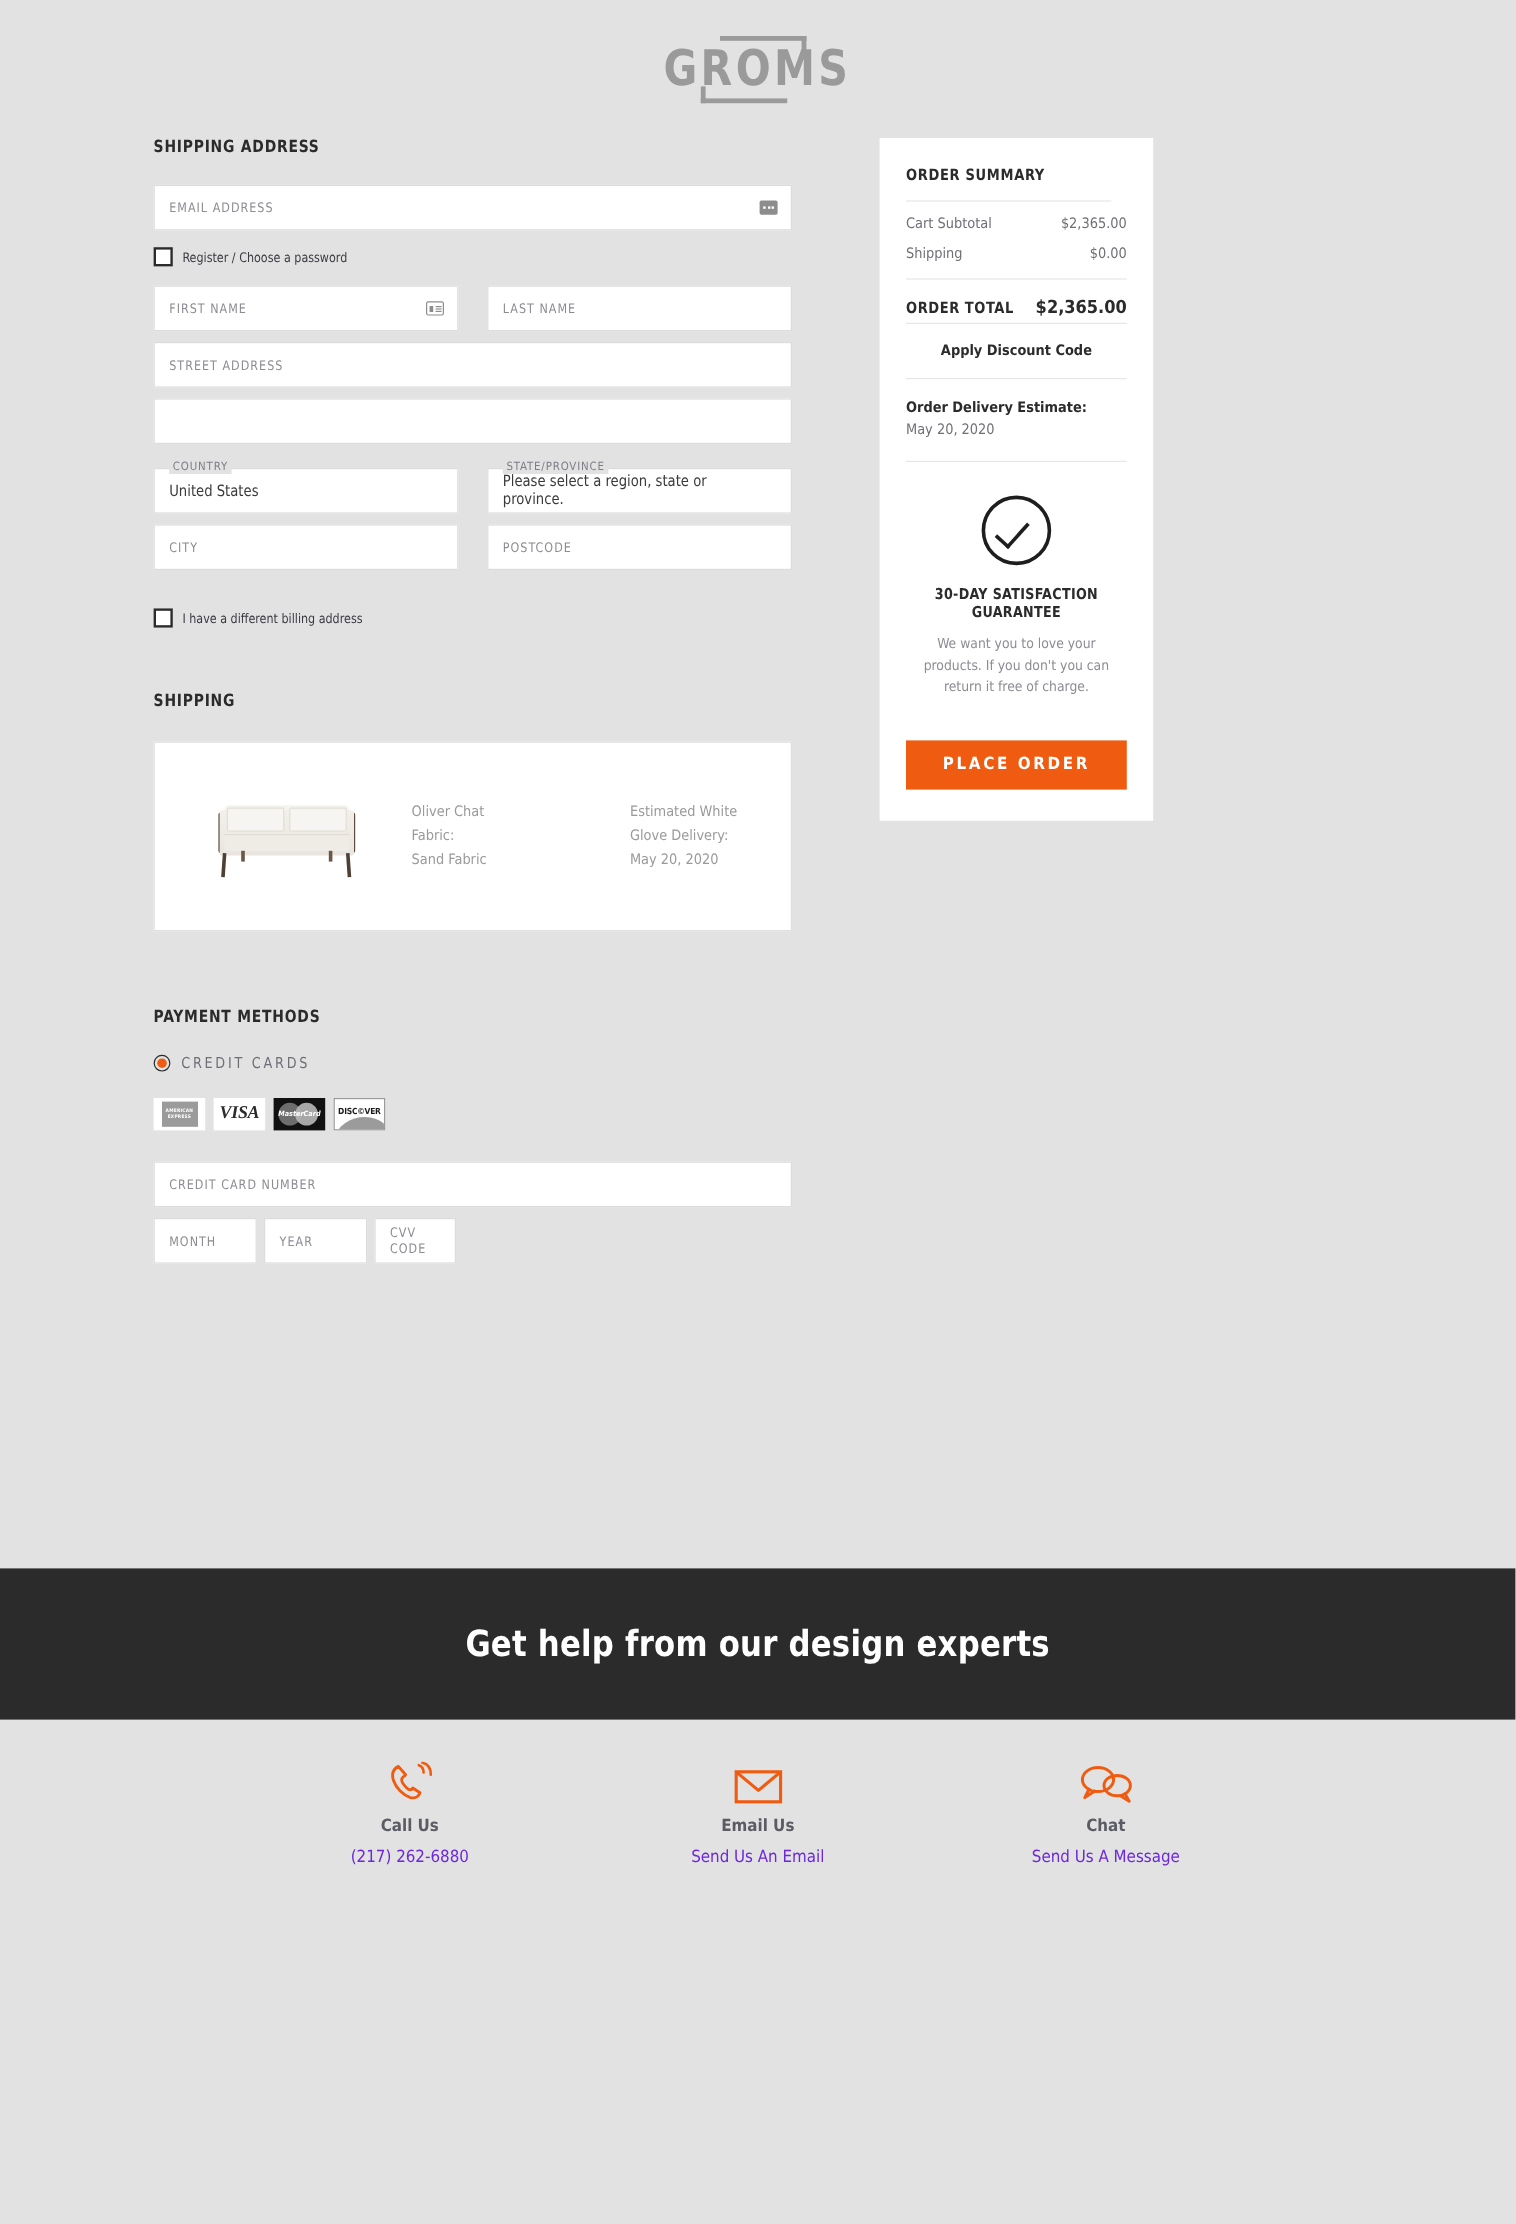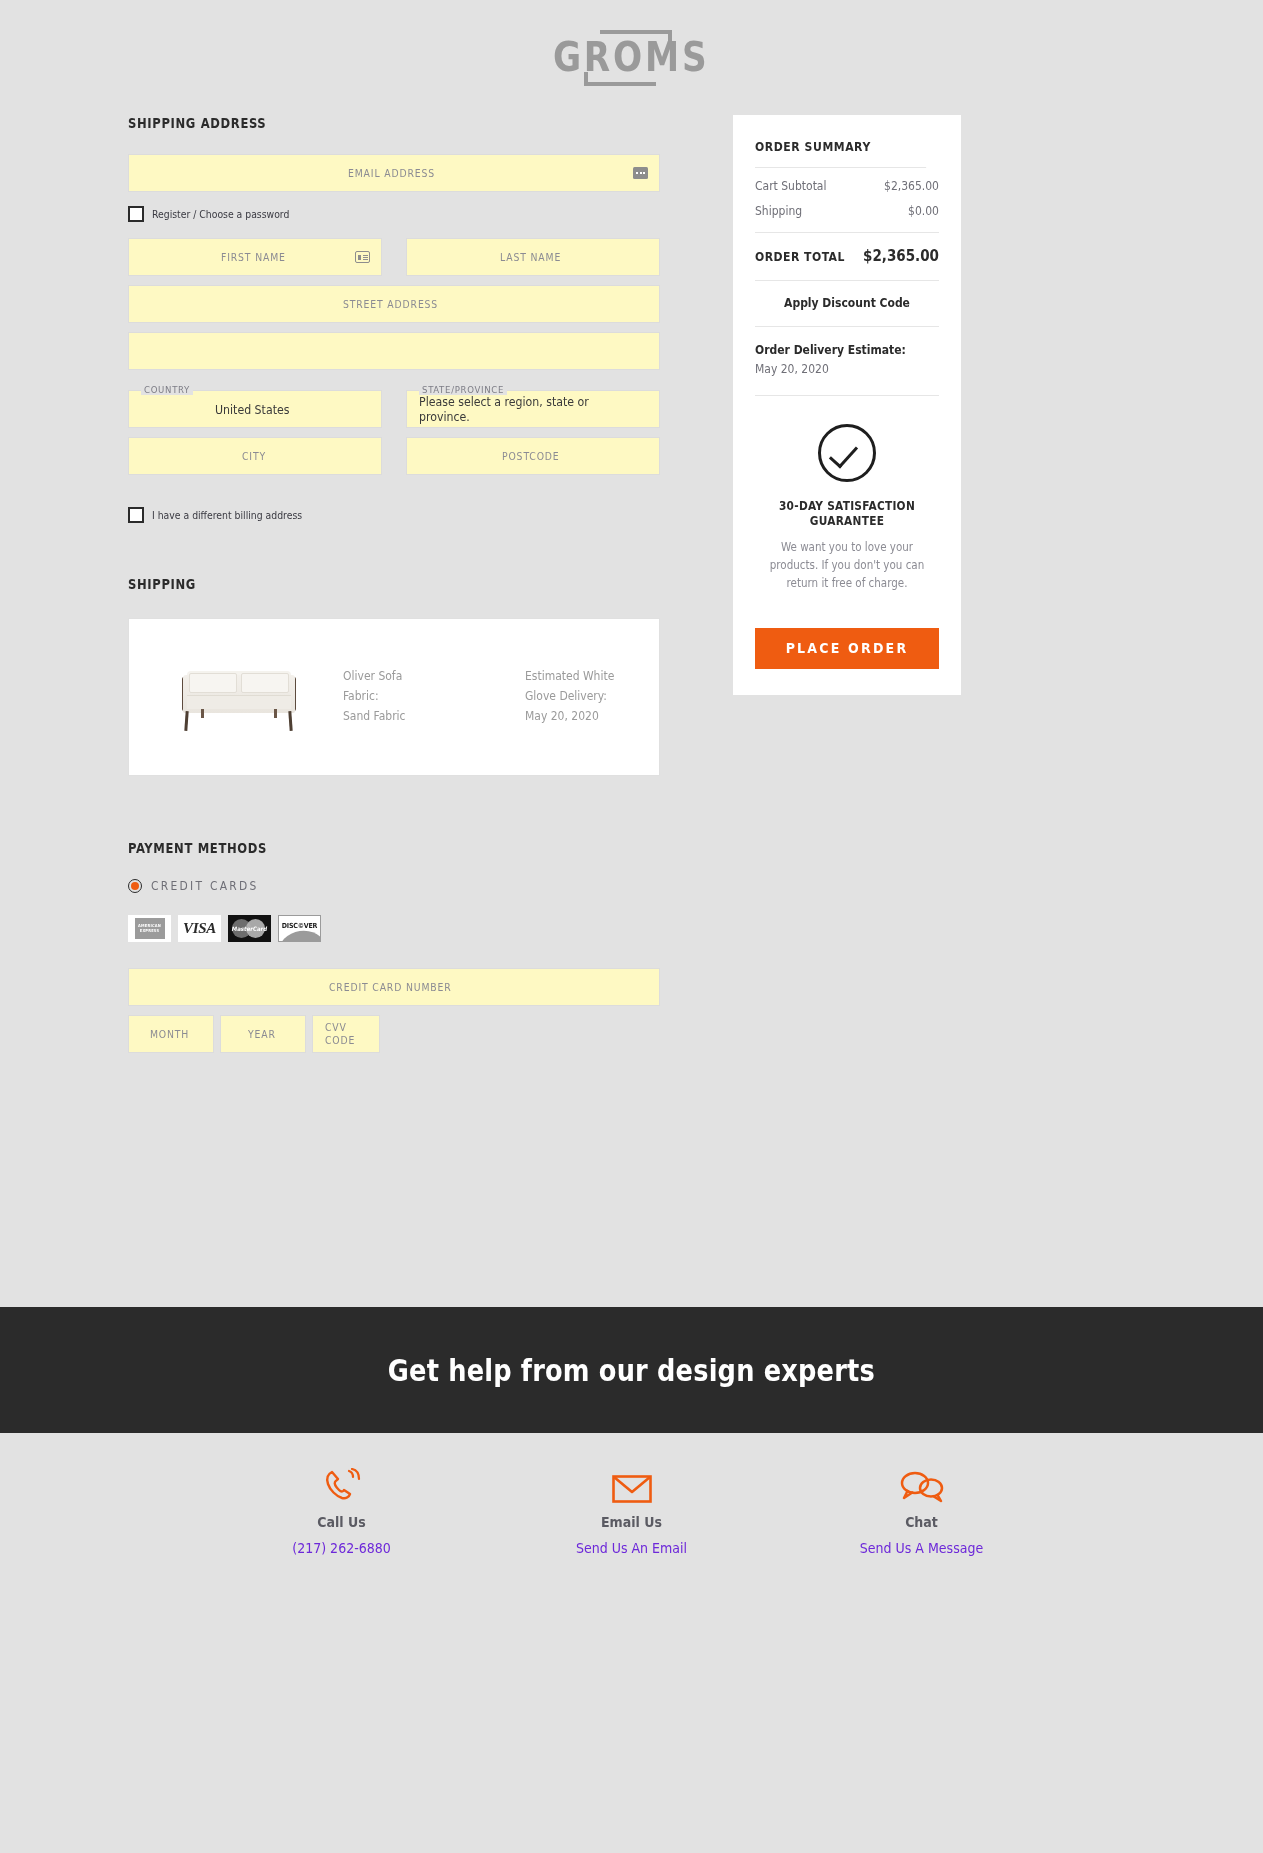--- a/index.html
+++ b/index.html
@@ -78,29 +78,28 @@
     font-weight: 700;
     letter-spacing: 0.7px;
     color: #2b2b2b;
     transform: scaleX(0.92);
     transform-origin: left center;
     margin-bottom: 23px;
   }
 
   
   .field {
-    background: #fef9c3;
+    background: #ffffff;
     border: 1px solid #dcdcdc;
     height: 38px;
     display: flex;
     align-items: center;
     padding: 0 12px;
     margin-bottom: 9px;
     position: relative;
-    justify-content: center;
   }
   .field-ph {
     font-family: "Liberation Sans Narrow", "DejaVu Sans Condensed", "Liberation Sans", sans-serif;
     font-size: 11px;
     letter-spacing: 0.9px;
     color: #8b8b93;
     transform: scaleX(0.94);
     transform-origin: left center;
   }
   .field-val {
@@ -365,21 +364,21 @@
     color: #6f6f77;
     margin-top: 11px;
   }
   .sum-line:first-of-type { margin-top: 14px; }
   .sum-div { border-bottom: 1px solid #e6e6e6; margin-top: 14px; }
   .sum-total {
     display: flex;
     justify-content: space-between;
     align-items: baseline;
     margin-top: 14px;
-    padding-bottom: 15px;
+    padding-bottom: 4px;
     border-bottom: 1px solid #e6e6e6;
   }
   .sum-total-lbl {
     font-family: "Liberation Sans Narrow", "DejaVu Sans Condensed", "Liberation Sans", sans-serif;
     font-size: 13px; font-weight: 700; letter-spacing: 0.5px; color: #2b2b2b;
     transform: scaleX(0.93); transform-origin: left center;
   }
   .sum-total-val {
     font-family: "Liberation Sans Narrow", "DejaVu Sans Condensed", "Liberation Sans", sans-serif;
     font-size: 15px; font-weight: 700; color: #2b2b2b;
@@ -576,21 +575,21 @@
         <div class="sofa-body"></div>
         <div class="sofa-cush-l"></div>
         <div class="sofa-cush-r"></div>
         <div class="sofa-seat"></div>
         <div class="sofa-leg l1"></div>
         <div class="sofa-leg l2"></div>
         <div class="sofa-leg l3"></div>
         <div class="sofa-leg l4"></div>
       </div>
       <div class="ship-meta">
-        <div>Oliver Sofa</div>
+        <div>Oliver Chat</div>
         <div>Fabric: Sand Fabric</div>
       </div>
       <div class="ship-delivery">
         <div>Estimated White Glove Delivery:</div>
         <div>May 20, 2020</div>
       </div>
     </div>
 
     <div class="section-title" style="margin-top:64px;margin-bottom:22px;">PAYMENT METHODS</div>
 

